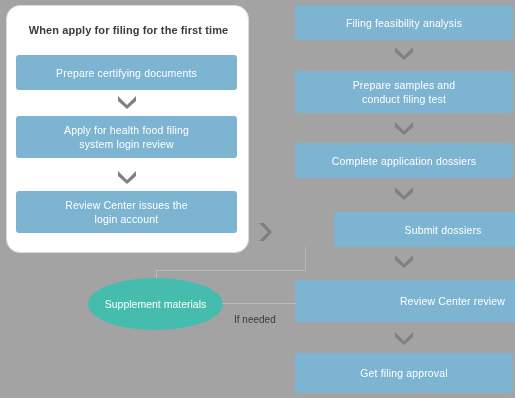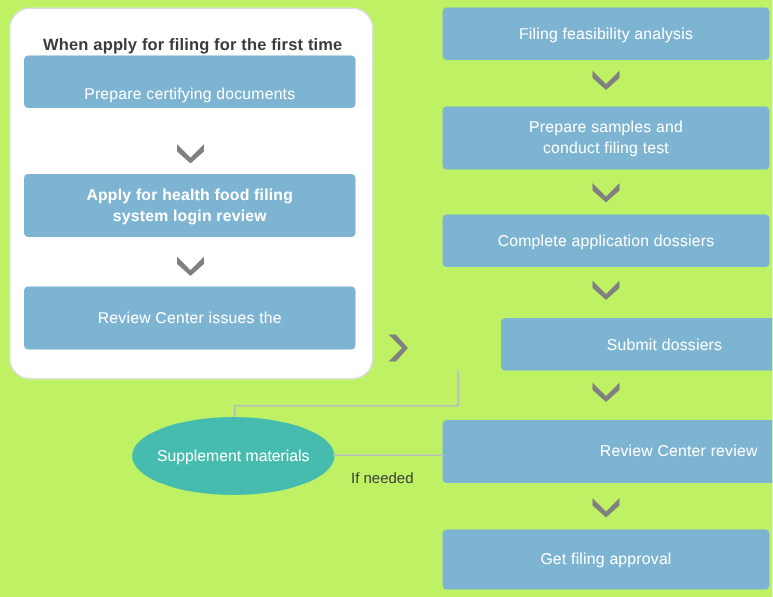--- a/index.html
+++ b/index.html
@@ -9,21 +9,21 @@
     background: #ffffff;
   }
   body {
     font-family: "Liberation Sans", "DejaVu Sans", sans-serif;
     -webkit-font-smoothing: antialiased;
   }
   #canvas {
     position: relative;
     width: 515px;
     height: 398px;
-    background: #bef264;
+    background: #a3a3a3;
     overflow: hidden;
   }
 
   
   .panel {
     position: absolute;
     left: 6px;
     top: 5px;
     width: 243px;
     height: 248px;
@@ -120,48 +120,49 @@
 </style>
 </head>
 <body>
 
 <div id="canvas">
 
   <div class="panel">
     <div class="panel-title">When apply for filing for the first time</div>
   </div>
 
-  <div class="box" style="left:16px; top:37px; width:221px; height:35px;align-items:flex-end;">
+  <div class="box" style="left:16px; top:55px; width:221px; height:35px;">
     <div>
       <span>Prepare certifying documents</span>
     </div>
   </div>
 
   <div class="chev" style="left:116px; top:93px;">
     <svg viewBox="0 0 22 16" xmlns="http://www.w3.org/2000/svg">
       <path d="M2 3 L11 12 L20 3 L20 8 L11 16 L2 8 Z" fill="currentColor"></path>
     </svg>
   </div>
 
-  <div class="box" style="left:16px; top:116px; width:221px; height:42px;font-weight:bold;">
+  <div class="box" style="left:16px; top:116px; width:221px; height:42px;">
     <div>
       <span>Apply for health food filing</span>
       <span>system login review</span>
     </div>
   </div>
 
   <div class="chev" style="left:116px; top:168px;">
     <svg viewBox="0 0 22 16" xmlns="http://www.w3.org/2000/svg">
       <path d="M2 3 L11 12 L20 3 L20 8 L11 16 L2 8 Z" fill="currentColor"></path>
     </svg>
   </div>
 
   <div class="box" style="left:16px; top:191px; width:221px; height:42px;">
     <div>
       <span>Review Center issues the</span>
+      <span>login account</span>
     </div>
   </div>
 
   <div class="chev-right" style="left:256px; top:221px;">
     <svg viewBox="0 0 16 22" xmlns="http://www.w3.org/2000/svg">
       <path d="M3 2 L12 11 L3 20 L8 20 L16 11 L8 2 Z" fill="currentColor"></path>
     </svg>
   </div>
 
   <div class="box" style="left:295px; top:5px; width:218px; height:35px;">

